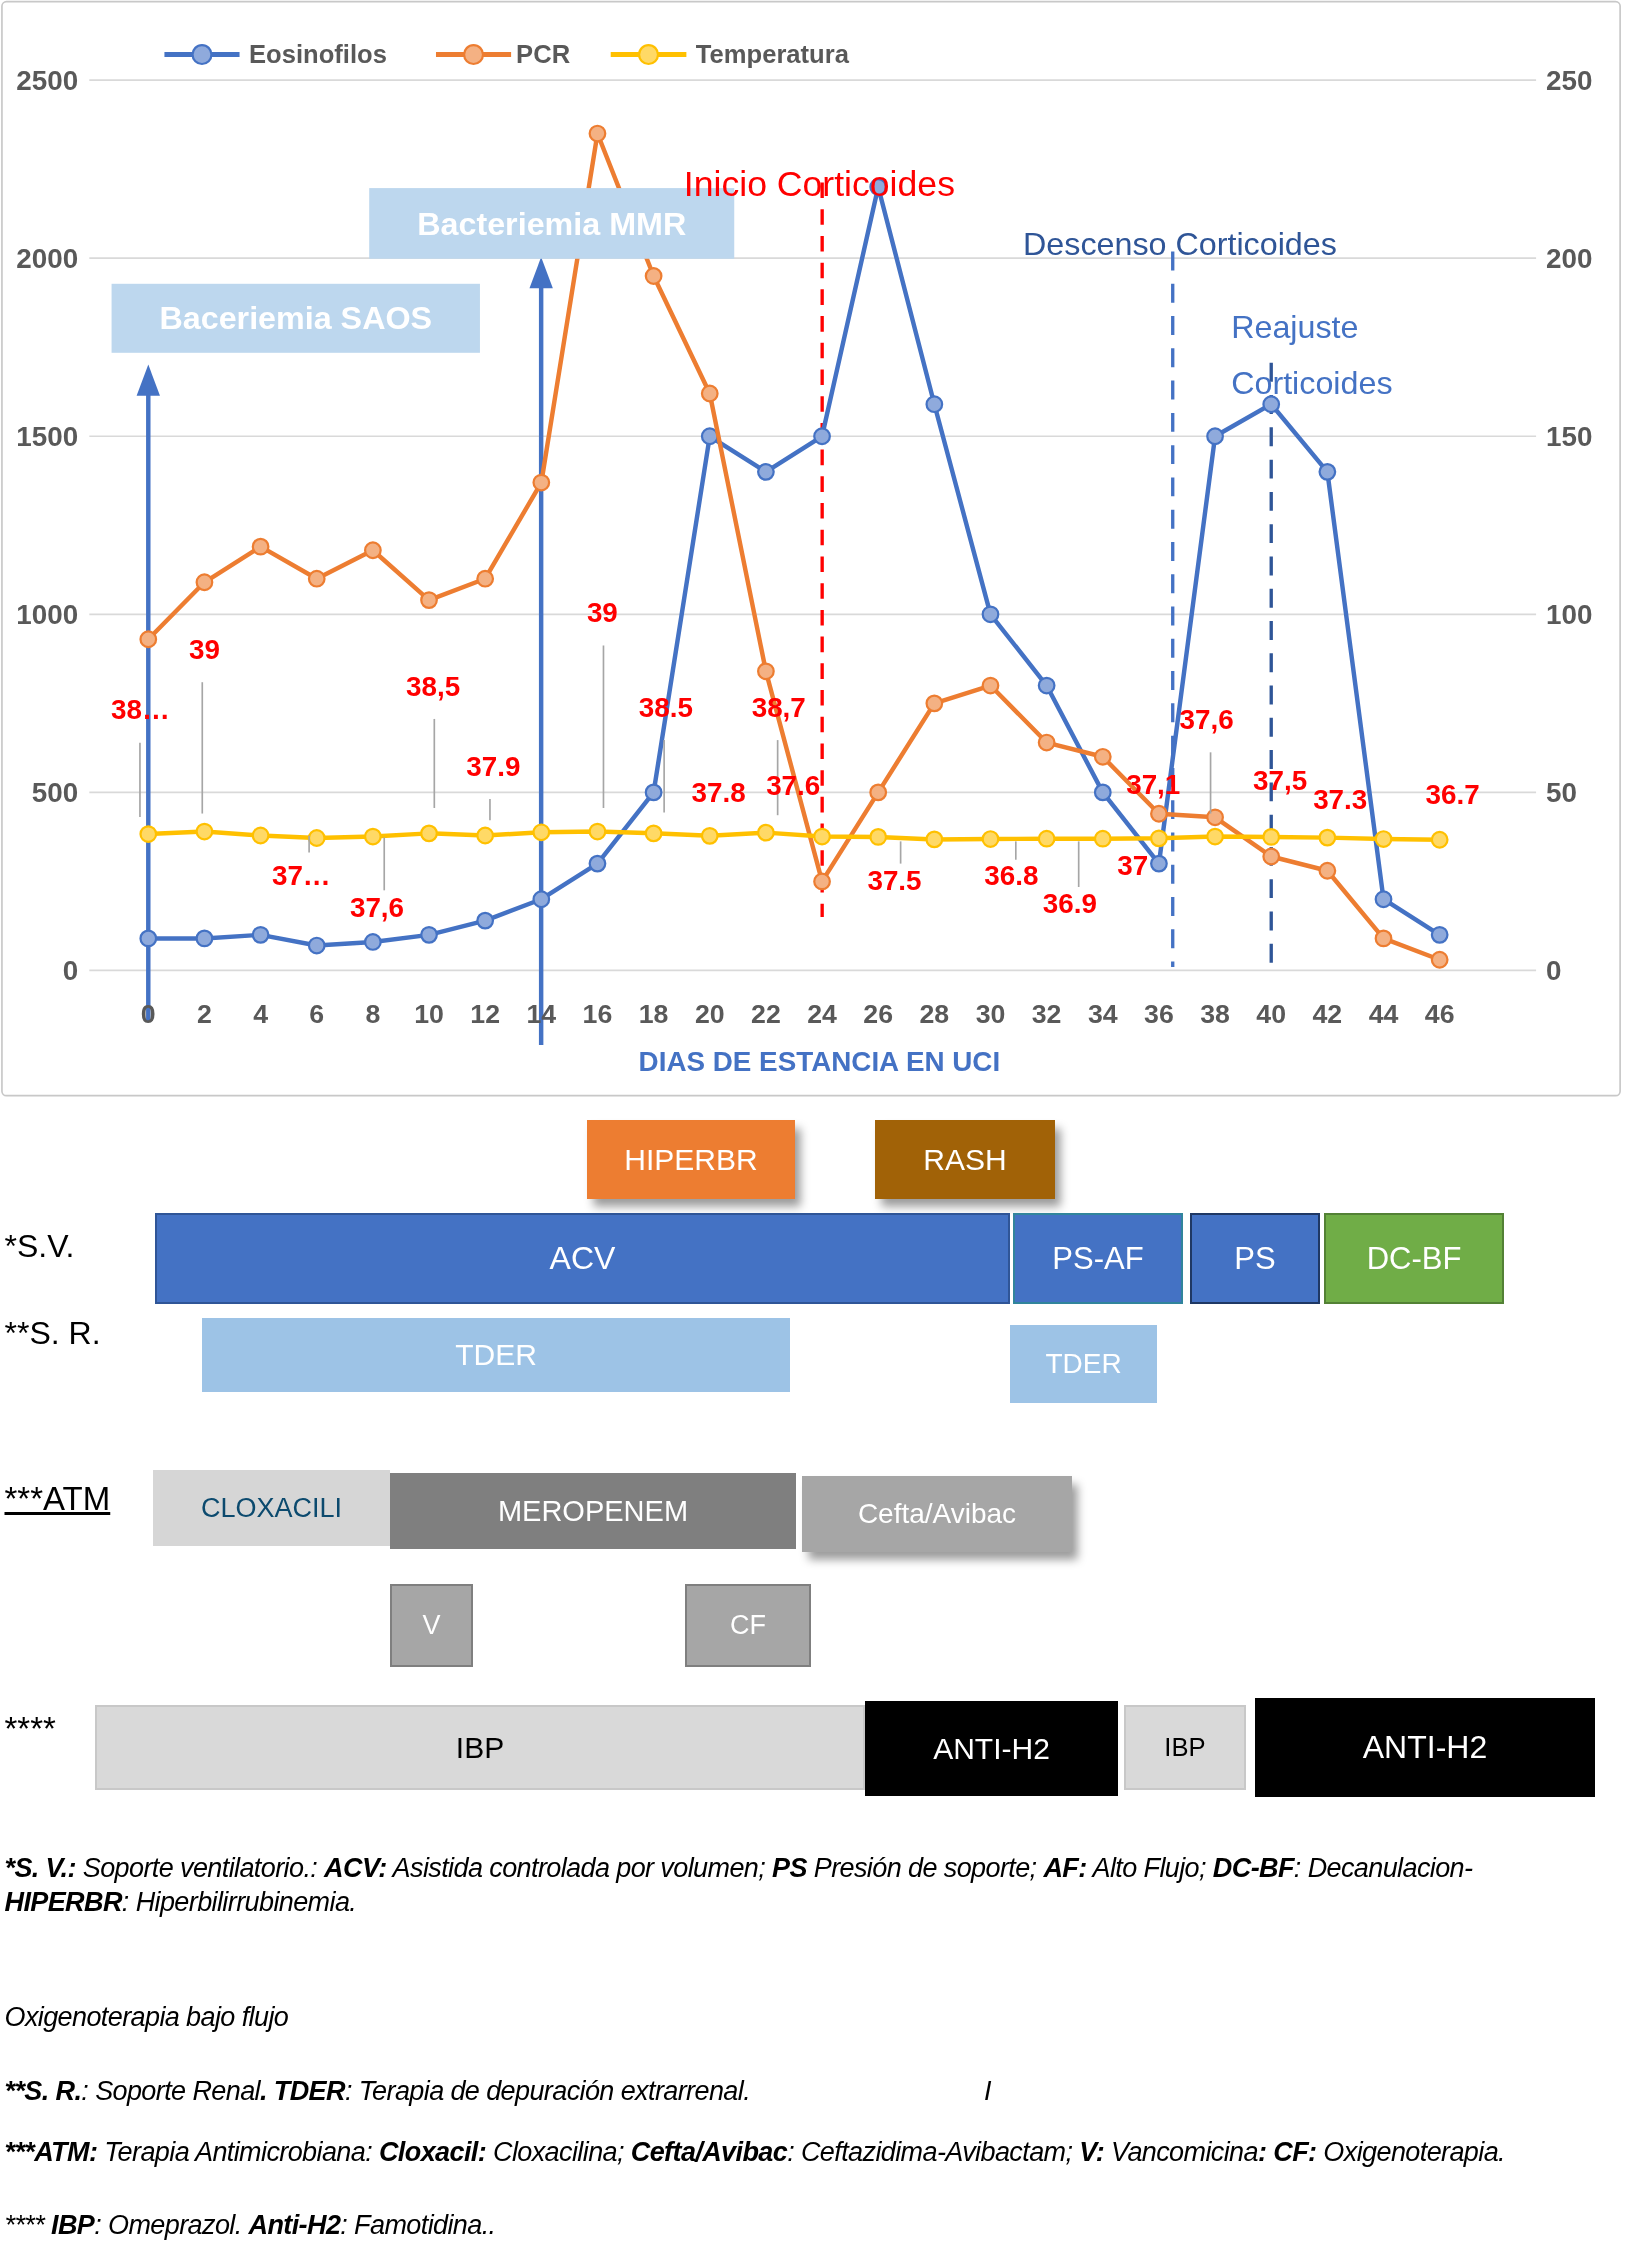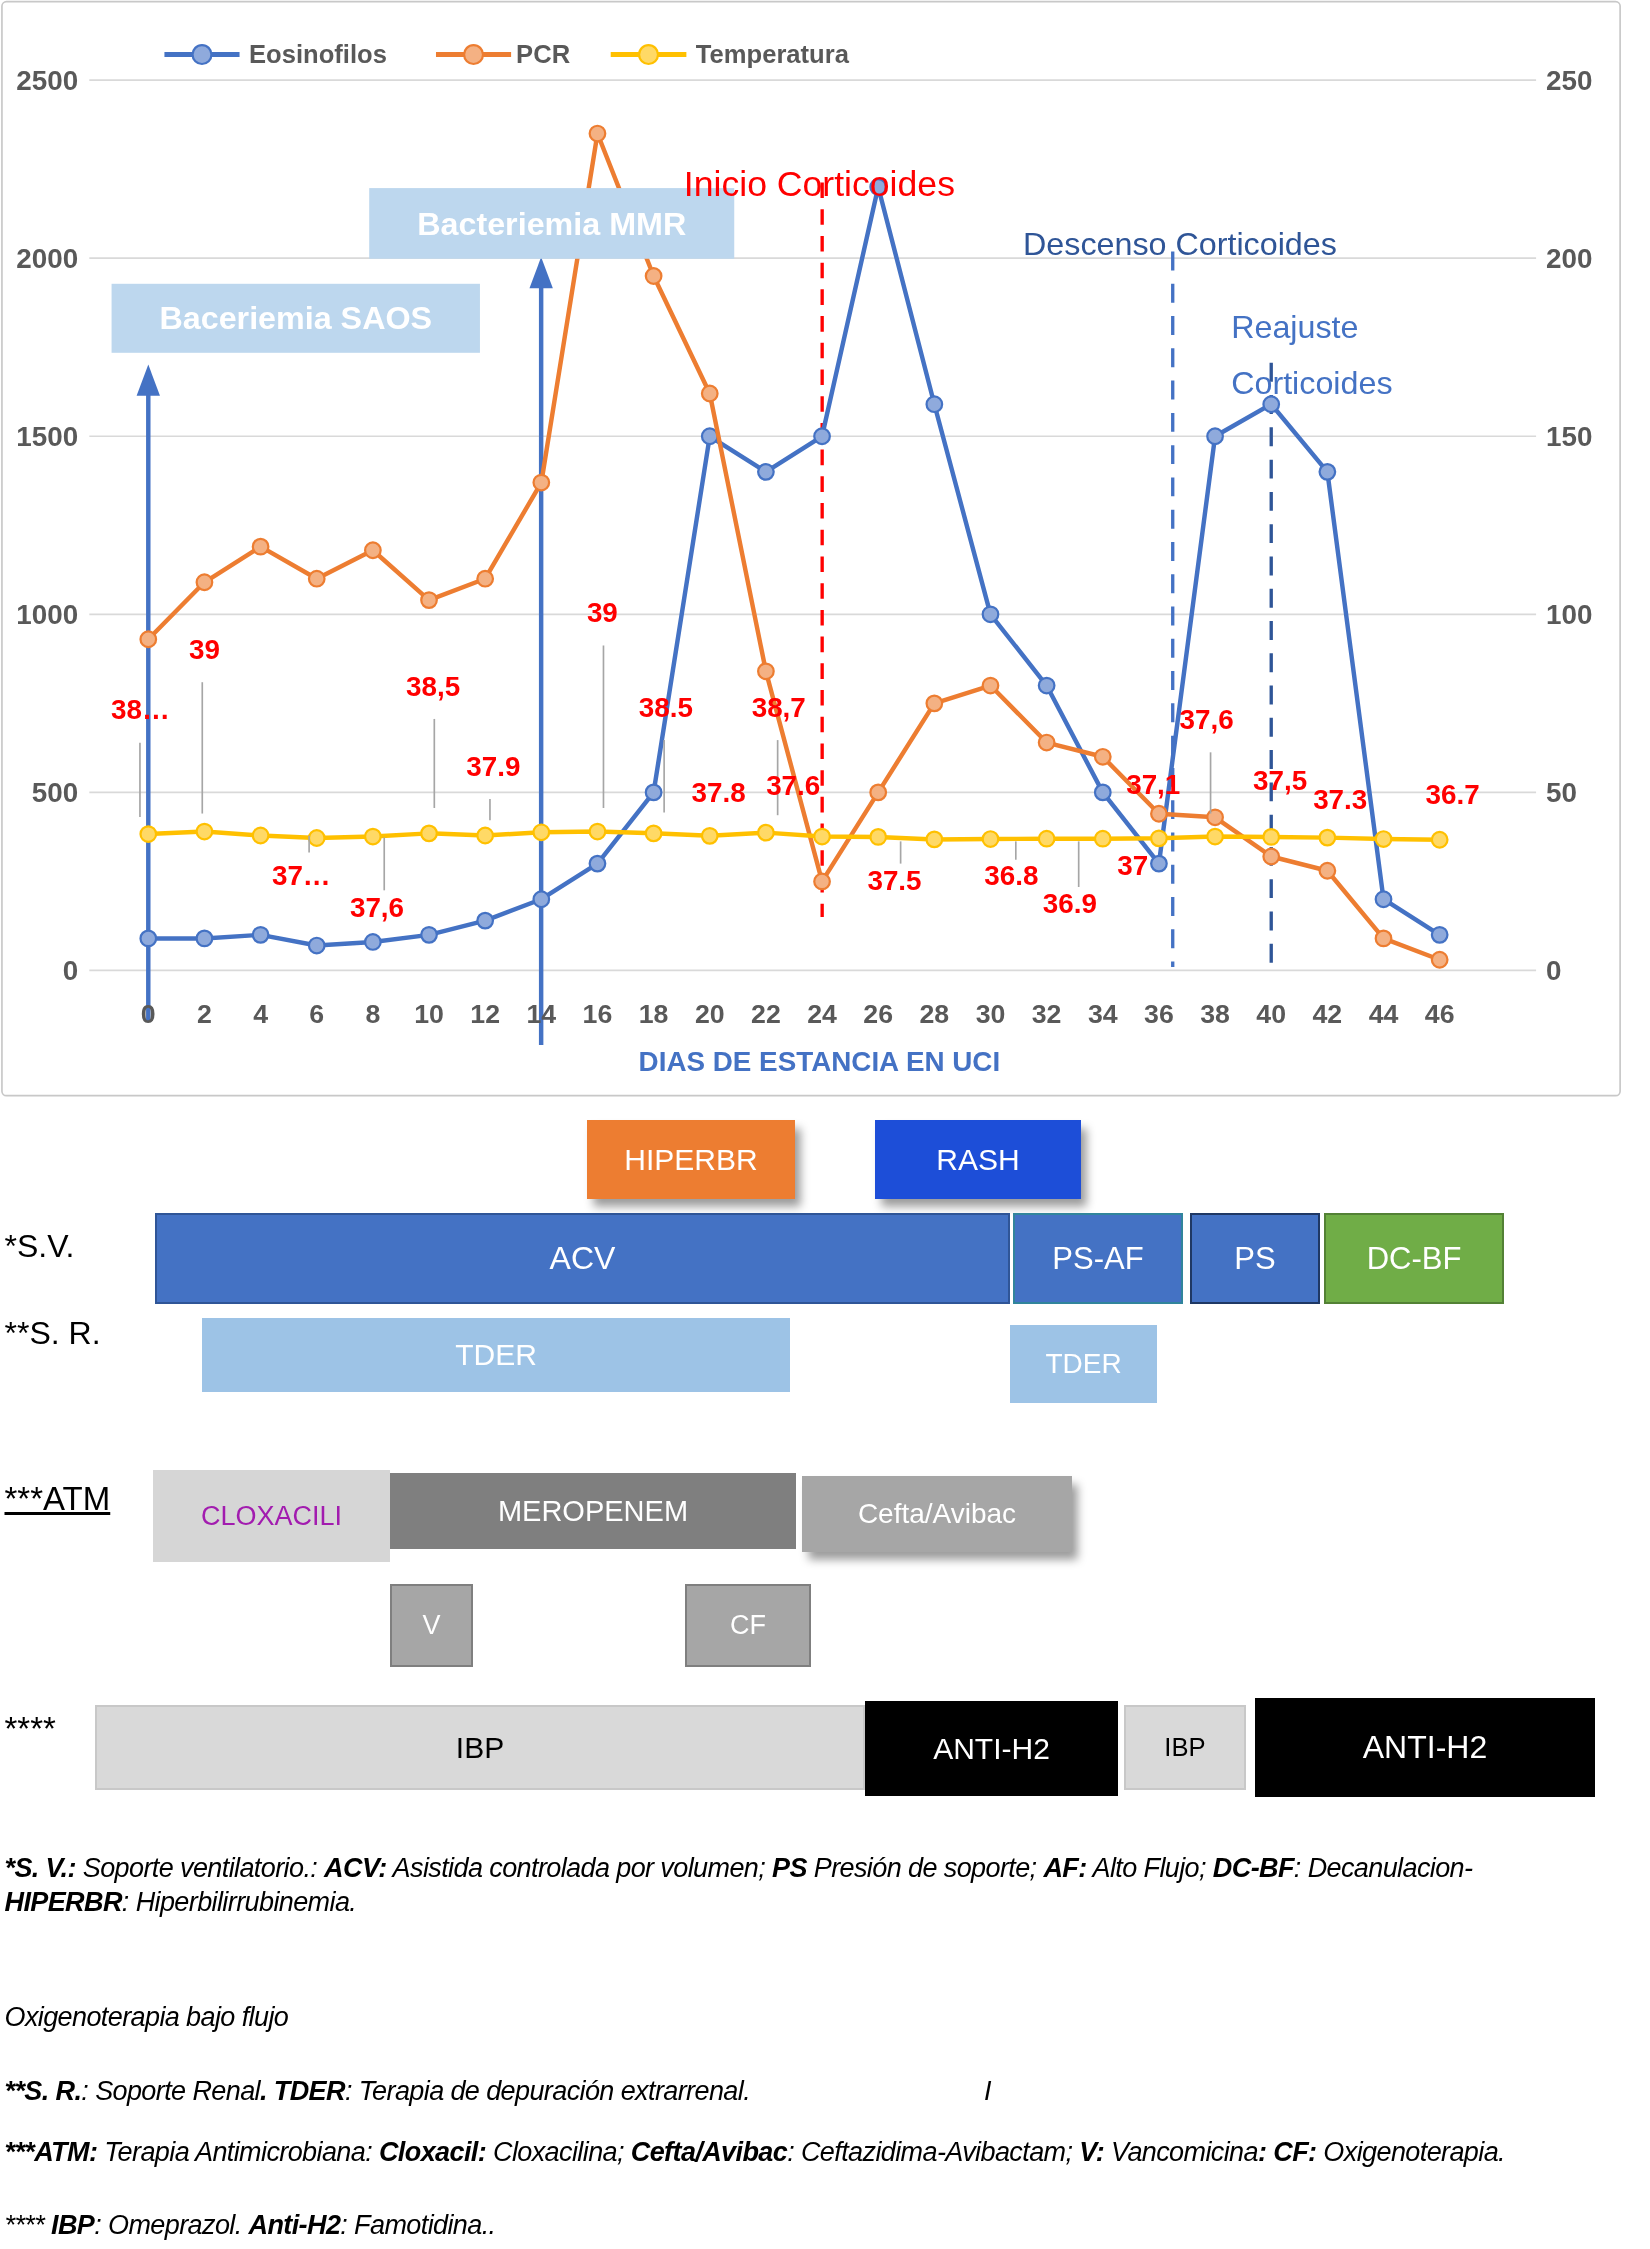--- a/index.html
+++ b/index.html
@@ -192,28 +192,28 @@
       <text x="447" y="114" fill="#595959" font-size="46" font-weight="bold">Eosinofilos</text>
       <line x1="783" x2="918" y1="98" y2="98" stroke="#ED7D31" stroke-width="9"></line>
       <circle cx="850.5" cy="98" r="17" fill="#F4B183" stroke="#ED7D31" stroke-width="4"></circle>
       <text x="927" y="114" fill="#595959" font-size="46" font-weight="bold">PCR</text>
       <line x1="1097" x2="1233" y1="98" y2="98" stroke="#FFC000" stroke-width="9"></line>
       <circle cx="1165" cy="98" r="17" fill="#FFD966" stroke="#FFC000" stroke-width="4"></circle>
       <text x="1250" y="114" fill="#595959" font-size="46" font-weight="bold">Temperatura</text>
     </svg>
   <div id="timeline">
       <div class="tl-bar shadowed" style="left: 587px; top: 1120px; width: 208px; height: 79px; background: rgb(237, 125, 49); color: rgb(255, 255, 255); font-size: 30px;">HIPERBR</div>
-      <div class="tl-bar shadowed" style="left: 875px; top: 1120px; width: 206px; height: 79px; background: #1d4ed8; color: rgb(255, 255, 255); font-size: 30px;">RASH</div>
+      <div class="tl-bar shadowed" style="left: 875px; top: 1120px; width: 180px; height: 79px; background: #a16207; color: rgb(255, 255, 255); font-size: 30px;">RASH</div>
       <div class="tl-bar" style="left: 155px; top: 1213px; width: 855px; height: 91px; background: rgb(68, 114, 196); color: rgb(255, 255, 255); font-size: 32px; border: 2.8px solid rgb(47, 85, 151);">ACV</div>
       <div class="tl-bar" style="left: 1013px; top: 1213px; width: 170px; height: 91px; background: rgb(68, 114, 196); color: rgb(255, 255, 255); font-size: 31px; border: 2.8px solid rgb(49, 133, 156); text-align: right;">PS-AF</div>
       <div class="tl-bar" style="left: 1190px; top: 1213px; width: 130px; height: 91px; background: rgb(68, 114, 196); color: rgb(255, 255, 255); font-size: 31px; border: 2.8px solid rgb(31, 56, 100);">PS</div>
       <div class="tl-bar" style="left: 1324px; top: 1213px; width: 180px; height: 91px; background: rgb(112, 173, 71); color: rgb(255, 255, 255); font-size: 31px; border: 2.8px solid rgb(83, 129, 53);">DC-BF</div>
       <div class="tl-bar" style="left: 202px; top: 1318px; width: 588px; height: 74px; background: rgb(157, 195, 230); color: rgb(255, 255, 255); font-size: 30px;">TDER</div>
       <div class="tl-bar" style="left: 1010px; top: 1325px; width: 147px; height: 78px; background: rgb(157, 195, 230); color: rgb(255, 255, 255); font-size: 28px;">TDER</div>
-      <div class="tl-bar" style="left: 153px; top: 1470px; width: 237px; height: 92px; background: rgb(214, 214, 214); color: #a21caf; font-size: 27px;">CLOXACILI</div>
+      <div class="tl-bar" style="left: 153px; top: 1470px; width: 237px; height: 76px; background: rgb(214, 214, 214); color: #0c4a6e; font-size: 27px;">CLOXACILI</div>
       <div class="tl-bar" style="left: 390px; top: 1473px; width: 406px; height: 76px; background: rgb(127, 127, 127); color: rgb(255, 255, 255); font-size: 29px; text-align: right;">MEROPENEM</div>
       <div class="tl-bar shadowed" style="left: 802px; top: 1476px; width: 270px; height: 76px; background: rgb(166, 166, 166); color: rgb(255, 255, 255); font-size: 28px;">Cefta/Avibac</div>
       <div class="tl-bar" style="left: 390px; top: 1584px; width: 83px; height: 83px; background: rgb(166, 166, 166); color: rgb(255, 255, 255); font-size: 27px; border: 2.8px solid rgb(127, 127, 127);">V</div>
       <div class="tl-bar" style="left: 685px; top: 1584px; width: 126px; height: 83px; background: rgb(166, 166, 166); color: rgb(255, 255, 255); font-size: 27px; border: 2.8px solid rgb(127, 127, 127);">CF</div>
       <div class="tl-bar" style="left: 95px; top: 1705px; width: 770px; height: 85px; background: rgb(217, 217, 217); color: rgb(0, 0, 0); font-size: 30px; border: 2.8px solid rgb(200, 200, 200);">IBP</div>
       <div class="tl-bar" style="left: 865px; top: 1701px; width: 253px; height: 95px; background: rgb(0, 0, 0); color: rgb(255, 255, 255); font-size: 30px;">ANTI-H2</div>
       <div class="tl-bar" style="left: 1124px; top: 1705px; width: 122px; height: 85px; background: rgb(217, 217, 217); color: rgb(0, 0, 0); font-size: 25.6px; border: 2.8px solid rgb(200, 200, 200);">IBP</div>
       <div class="tl-bar" style="left: 1255px; top: 1698px; width: 340px; height: 99px; background: rgb(0, 0, 0); color: rgb(255, 255, 255); font-size: 32px;">ANTI-H2</div>
       <div class="tl-label" style="left: 4.5px; top: 1228px; font-size: 32px;">*S.V.</div>
       <div class="tl-label" style="left: 4.5px; top: 1315px; font-size: 32px;">**S. R.</div>

